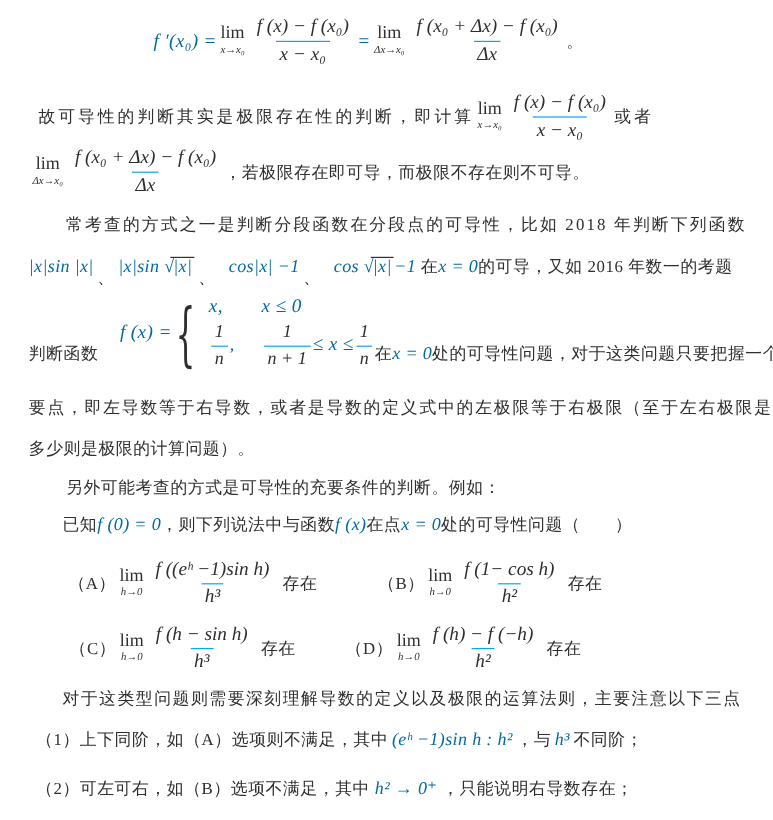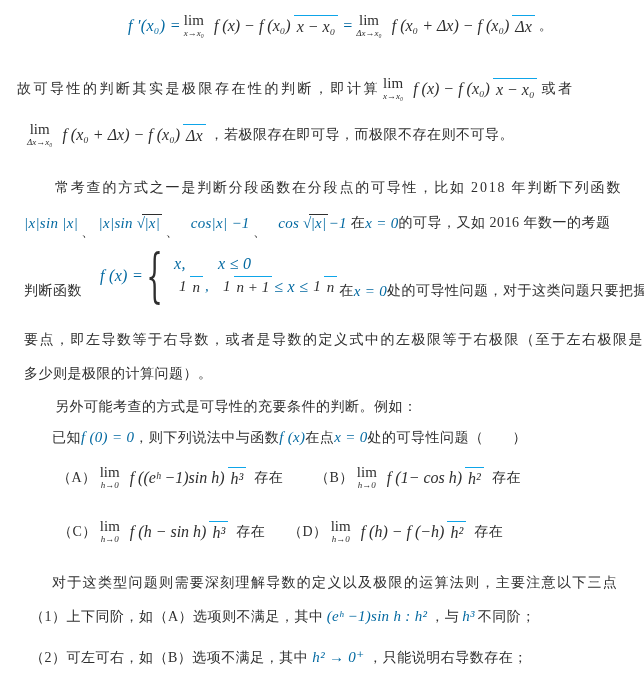--- a/index.html
+++ b/index.html
@@ -19,21 +19,21 @@
   .sp25 { letter-spacing:2.5px; }
   .sp18 { letter-spacing:1.8px; }
   .sp15 { letter-spacing:1.5px; }
   .sp13 { letter-spacing:1.3px; }
   .math {
     font-family:"Liberation Serif","DejaVu Serif",serif;
     font-style:italic; font-size:15px; letter-spacing:0.3px; color:#0369a1;
   }
   .math.lg { font-size:16px; }
   .frac {
-    display:inline-flex; align-items:center;
+    display:inline-flex; flex-direction:column; align-items:center;
     margin:0 4px; font-family:"Liberation Serif","DejaVu Serif",serif;
     font-style:italic; font-size:16px; color:#2e2e2e;
   }
   .frac > .num { padding:0 3px 1px; line-height:1.25; }
   .frac > .den { border-top:1px solid #0ea5e9; padding:1px 3px 0; line-height:1.25; }
   .frac.sm { font-size:15px; margin:0 2px; }
   .lim {
     display:inline-flex; flex-direction:column; align-items:center;
     margin:0 3px; font-family:"Liberation Serif","DejaVu Serif",serif; color:#2e2e2e;
   }
@@ -73,21 +73,21 @@
       <span class="lw">lim</span>
       <span class="ls">Δx→x₀</span>
     </span>
     <span class="frac">
       <span class="num">f (x₀ + Δx) − f (x₀)</span>
       <span class="den">Δx</span>
     </span>
     <span class="zh">。</span>
   </div>
 
-  <div class="line" style="left:17px; top:76px;">
+  <div class="line" style="left:32px; top:76px;">
     <span class="zh sp25">故可导性的判断其实是极限存在性的判断，即计算</span>
     <span class="lim">
       <span class="lw">lim</span>
       <span class="ls">x→x₀</span>
     </span>
     <span class="frac">
       <span class="num">f (x) − f (x₀)</span>
       <span class="den">x − x₀</span>
     </span>
     <span class="zh sp25">或者</span>

